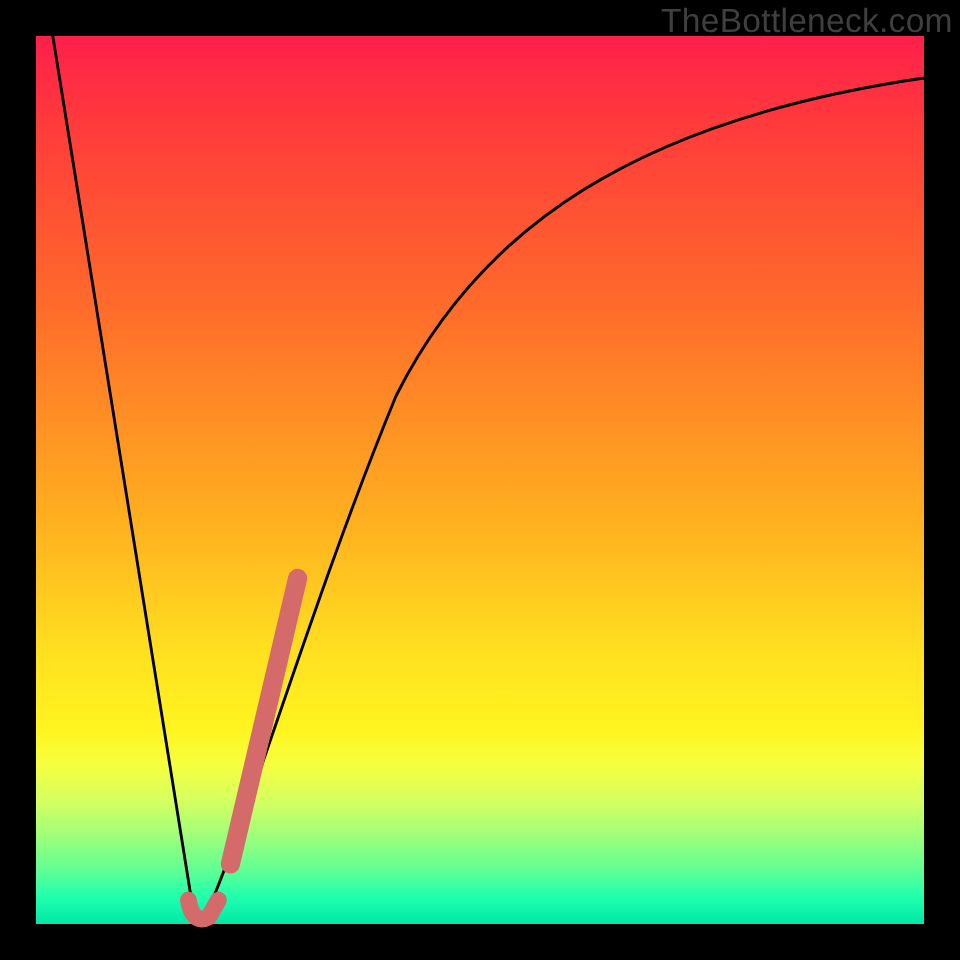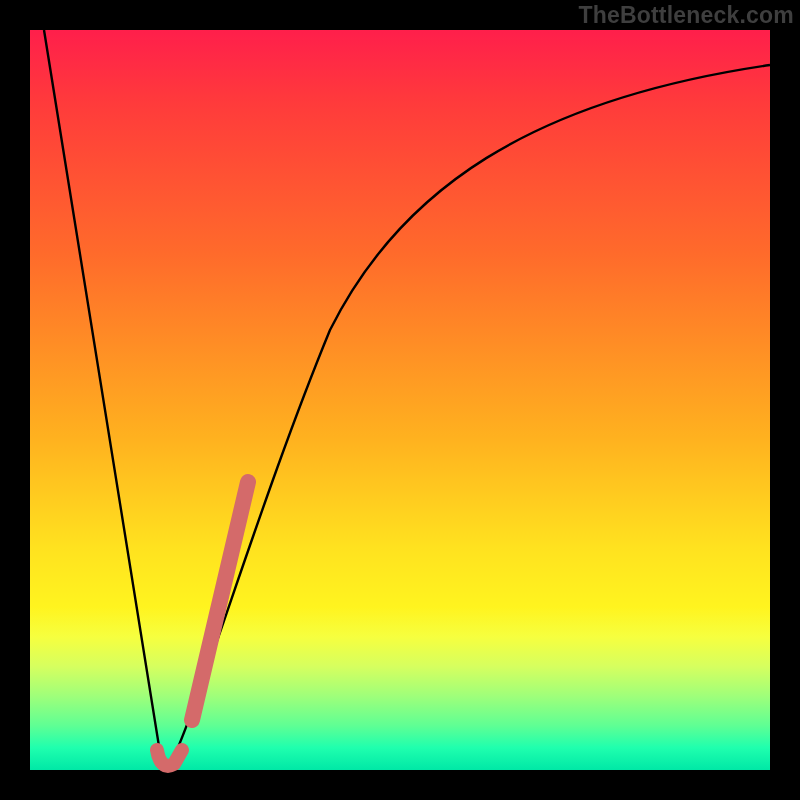--- a/index.html
+++ b/index.html
@@ -45,22 +45,22 @@
     top: 0;
     width: 740px;
     height: 740px;
     overflow: visible;
   }
   .watermark {
     position: absolute;
     top: 2px;
     right: 6px;
     color: #3f3f3f;
-    font-size: 23px;
-    font-weight: 700;
+    font-size: 28px;
+    font-weight: 400;
     letter-spacing: 0.2px;
   }
 </style>
 </head>
 <body>
 
 <div class="frame">
 
   <div class="plot-area">
 

